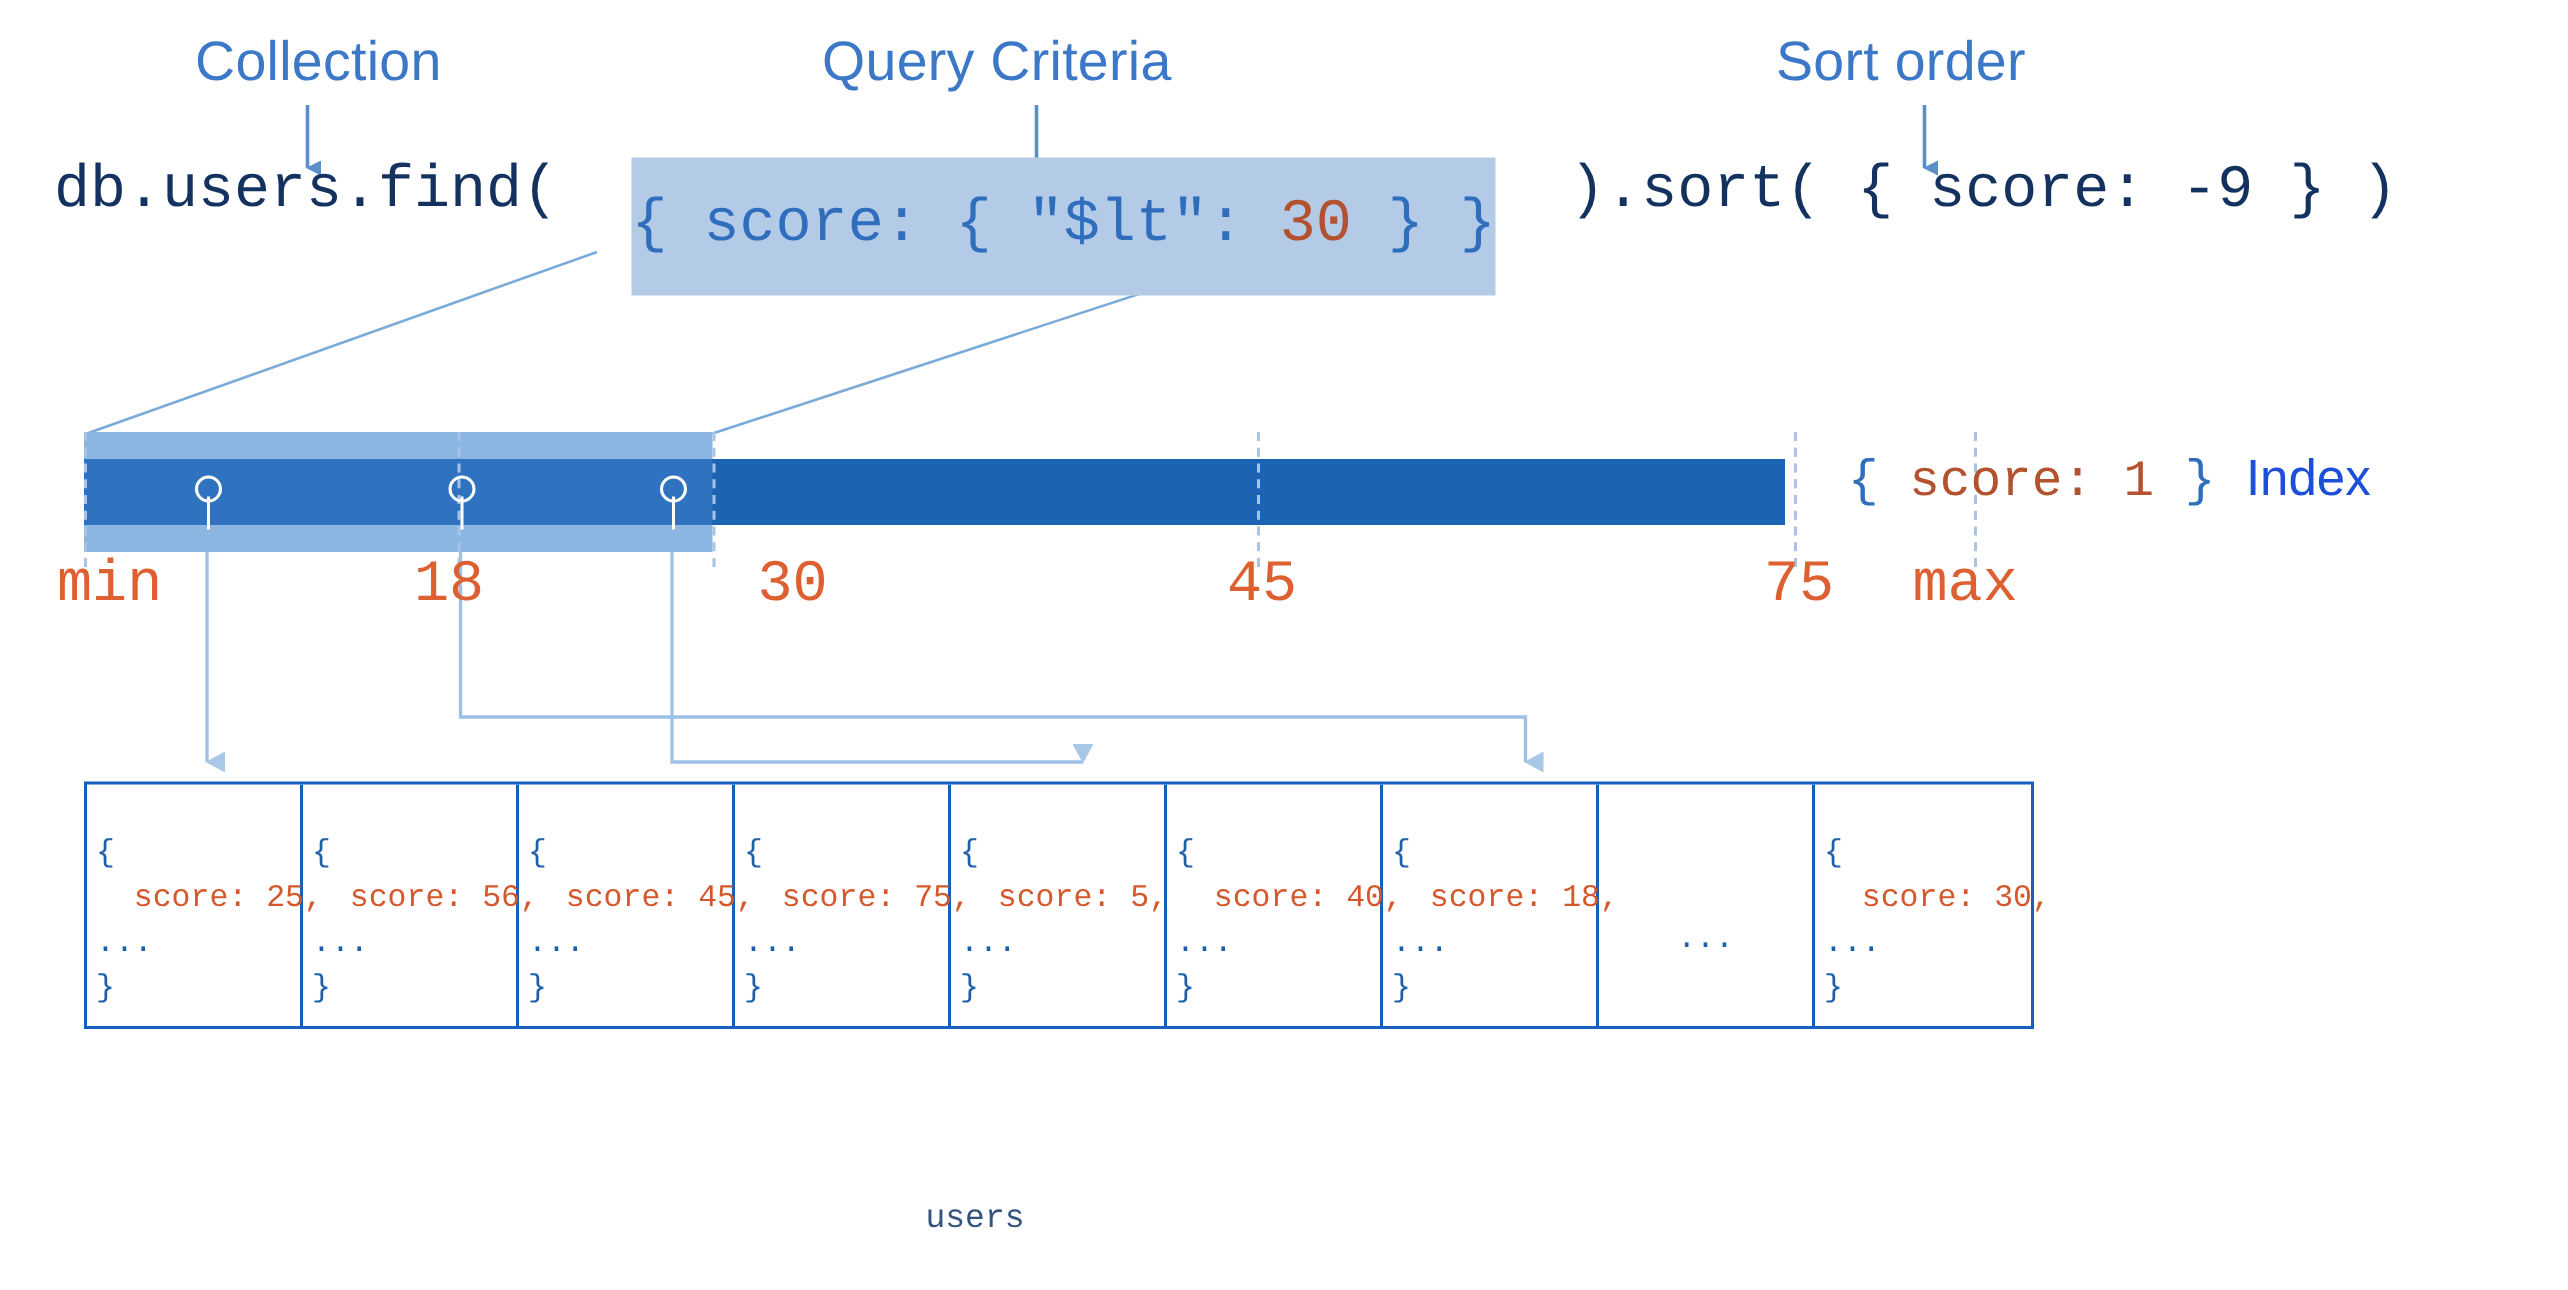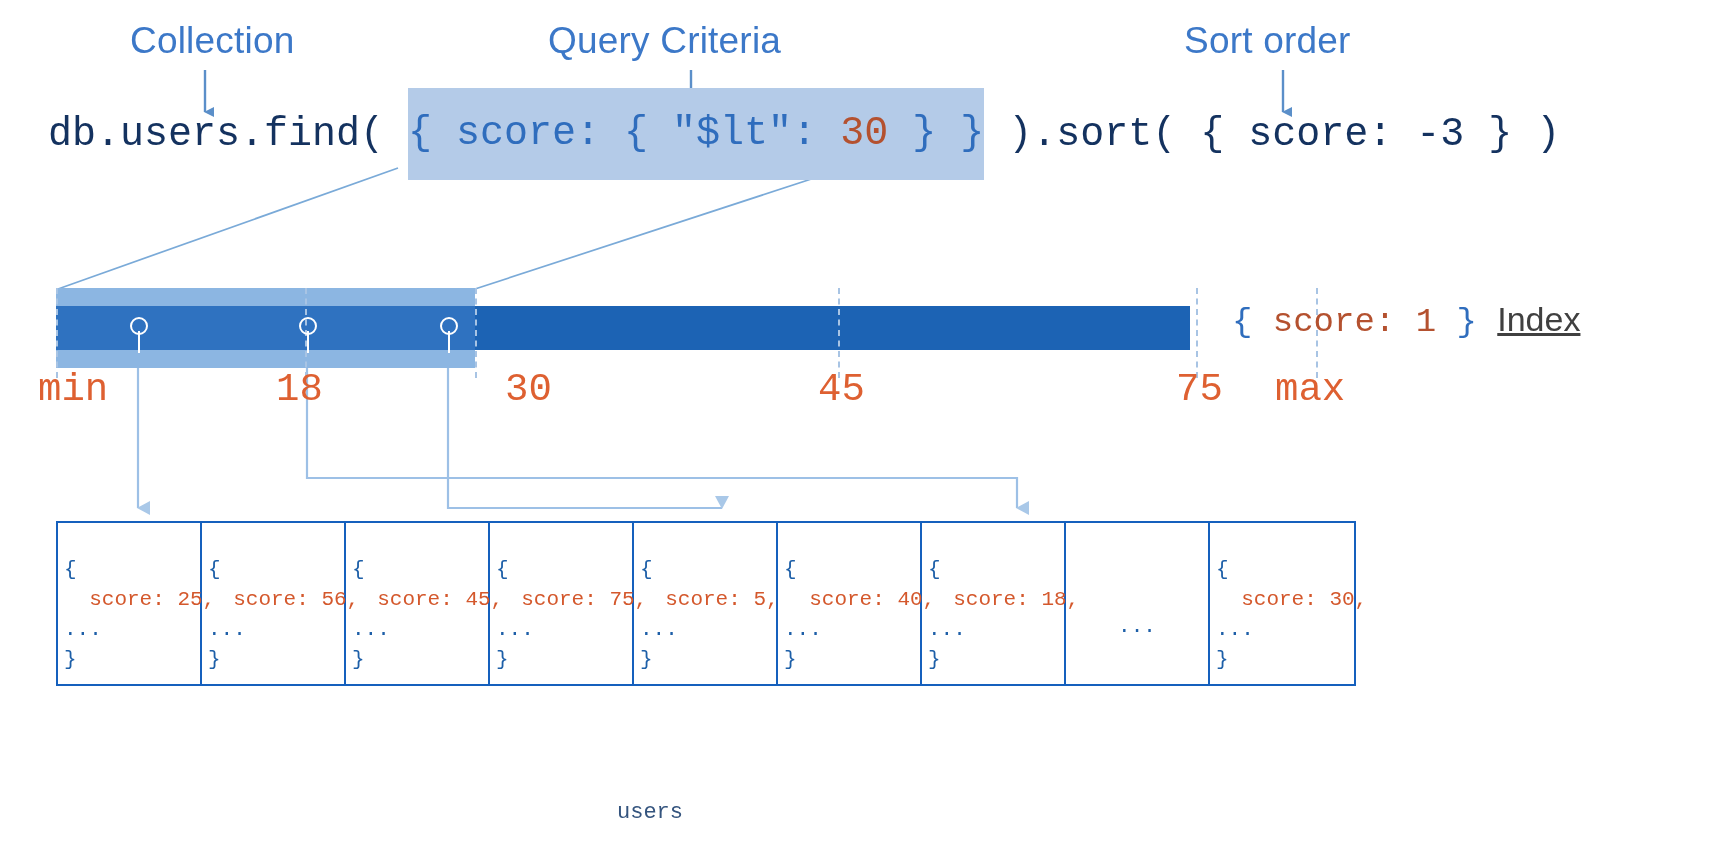--- a/index.html
+++ b/index.html
@@ -15,27 +15,28 @@
     font-family:"Liberation Sans",sans-serif;
     font-size:37px;
     color:#3c78c8;
     white-space:nowrap;
     letter-spacing:.2px;
   }
 
   
   #queryline{
     position:absolute;
-    left:48px; top:105px;
+    left:36px; top:105px;
     height:58px;
-    display:flex;align-items:center;
+    display:flex;align-items:flex-start;
     font-family:"Liberation Mono",monospace;
     font-size:40px;
     white-space:pre;
     letter-spacing:0px;
+    gap:25px;
   }
   .code-dark{color:#14325f;}
   .code-blue{color:#2f6dbd;}
   .code-orange{color:#b4512f;}
   #qhighlight{
     background:#b4cbe8;
     padding:17px 0 17px 0;
     display:inline-block;
     line-height:58px;
   }
@@ -75,21 +76,21 @@
     border:2px solid #ffffff;background:transparent;
     top:317px;
   }
   #indexlabel{
     position:absolute;left:1232px;top:300px;
     font-family:"Liberation Mono",monospace;
     font-size:34px;white-space:nowrap;
   }
   #indexlabel .idx-name{
     font-family:"Liberation Sans",sans-serif;
-    color:#404040;font-size:34px;text-decoration:underline;
+    color:#1d4ed8;font-size:34px;
   }
 
   
   #docs{
     position:absolute;left:56px;top:521px;
     height:165px;
     display:flex;
     border:2px solid #1560bd;
     box-sizing:border-box;
     background:#ffffff;
@@ -156,21 +157,21 @@
       </marker>
     </defs>
 
   </svg>
 
   <div class="annot abs" style="left:130px;top:20px;">Collection</div>
   <div class="annot abs" style="left:1184px;top:20px;">Sort order</div>
   <div class="annot abs" style="left:548px;top:20px;">Query Criteria</div>
 
   <div id="queryline">
-    <span class="code-dark">db.users.find( </span><span id="qhighlight"><span class="code-blue">{ score: { "$lt": </span><span class="code-orange">30</span><span class="code-blue"> } }</span></span><span class="code-dark"> ).sort( { score: -3 } )</span>
+    <span class="code-dark">db.users.find( </span><span id="qhighlight"><span class="code-blue">{ score: { "$lt": </span><span class="code-orange">30</span><span class="code-blue"> } }</span></span><span class="code-dark"> ).sort( { score: -9 } )</span>
   </div>
 
   <div id="indexhi"></div>
   <div id="indexbar"></div>
   <div id="indexhi-inner"></div>
 
   <div id="ticks">
       <div class="tickline" style="left: 56px;"></div>
       <div class="ticklabel" style="left: 38px;">min</div>
       <div class="tickline" style="left: 305px;"></div>

